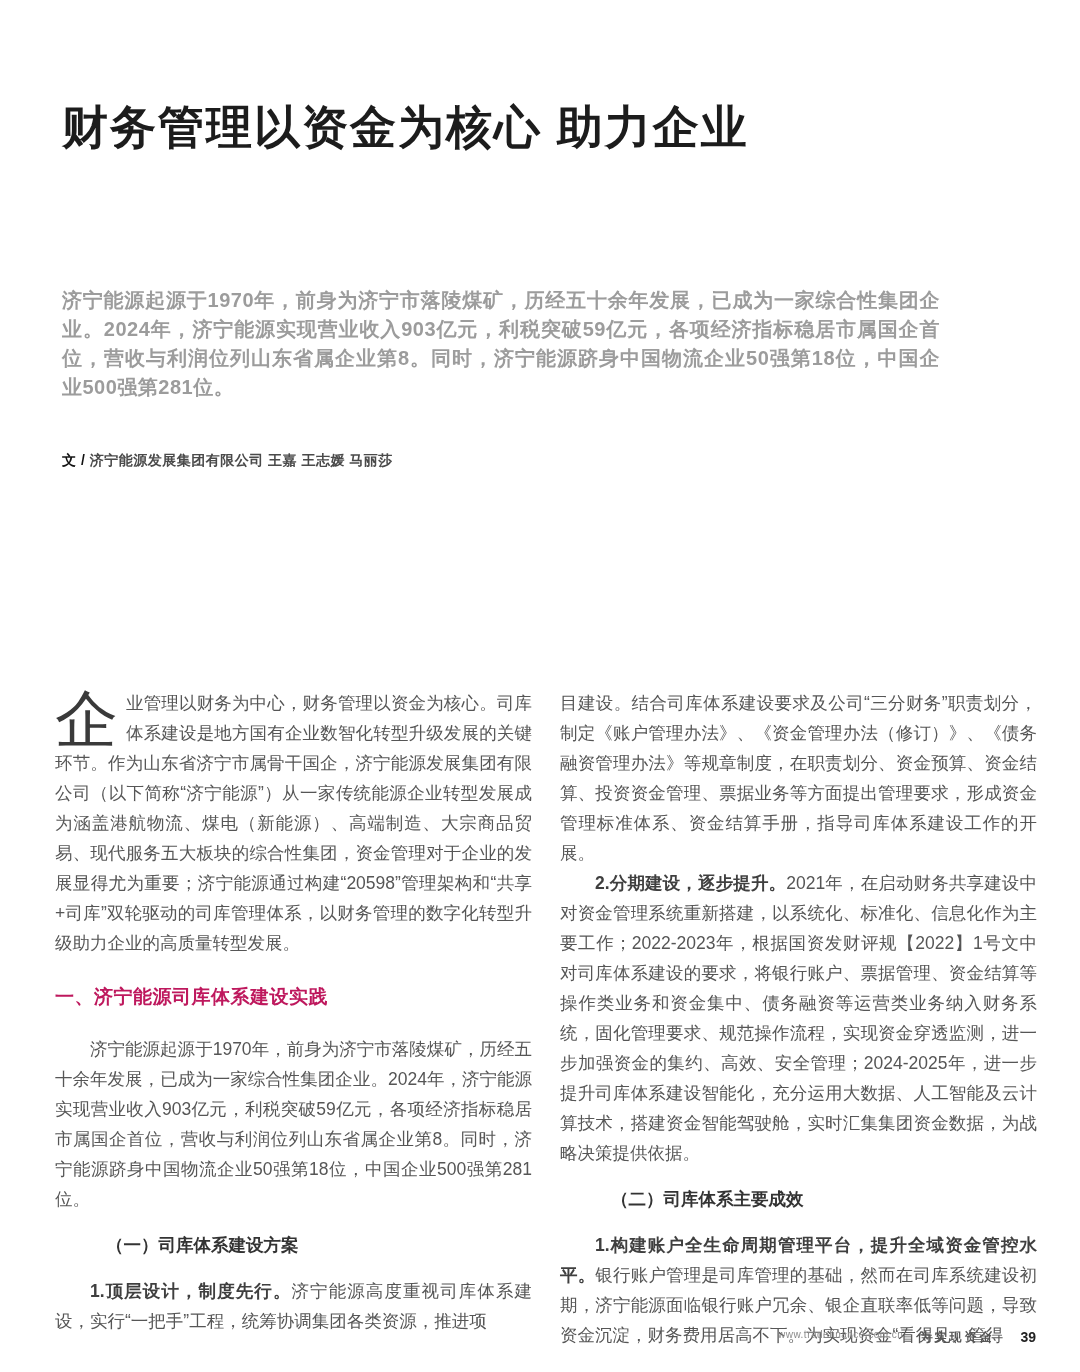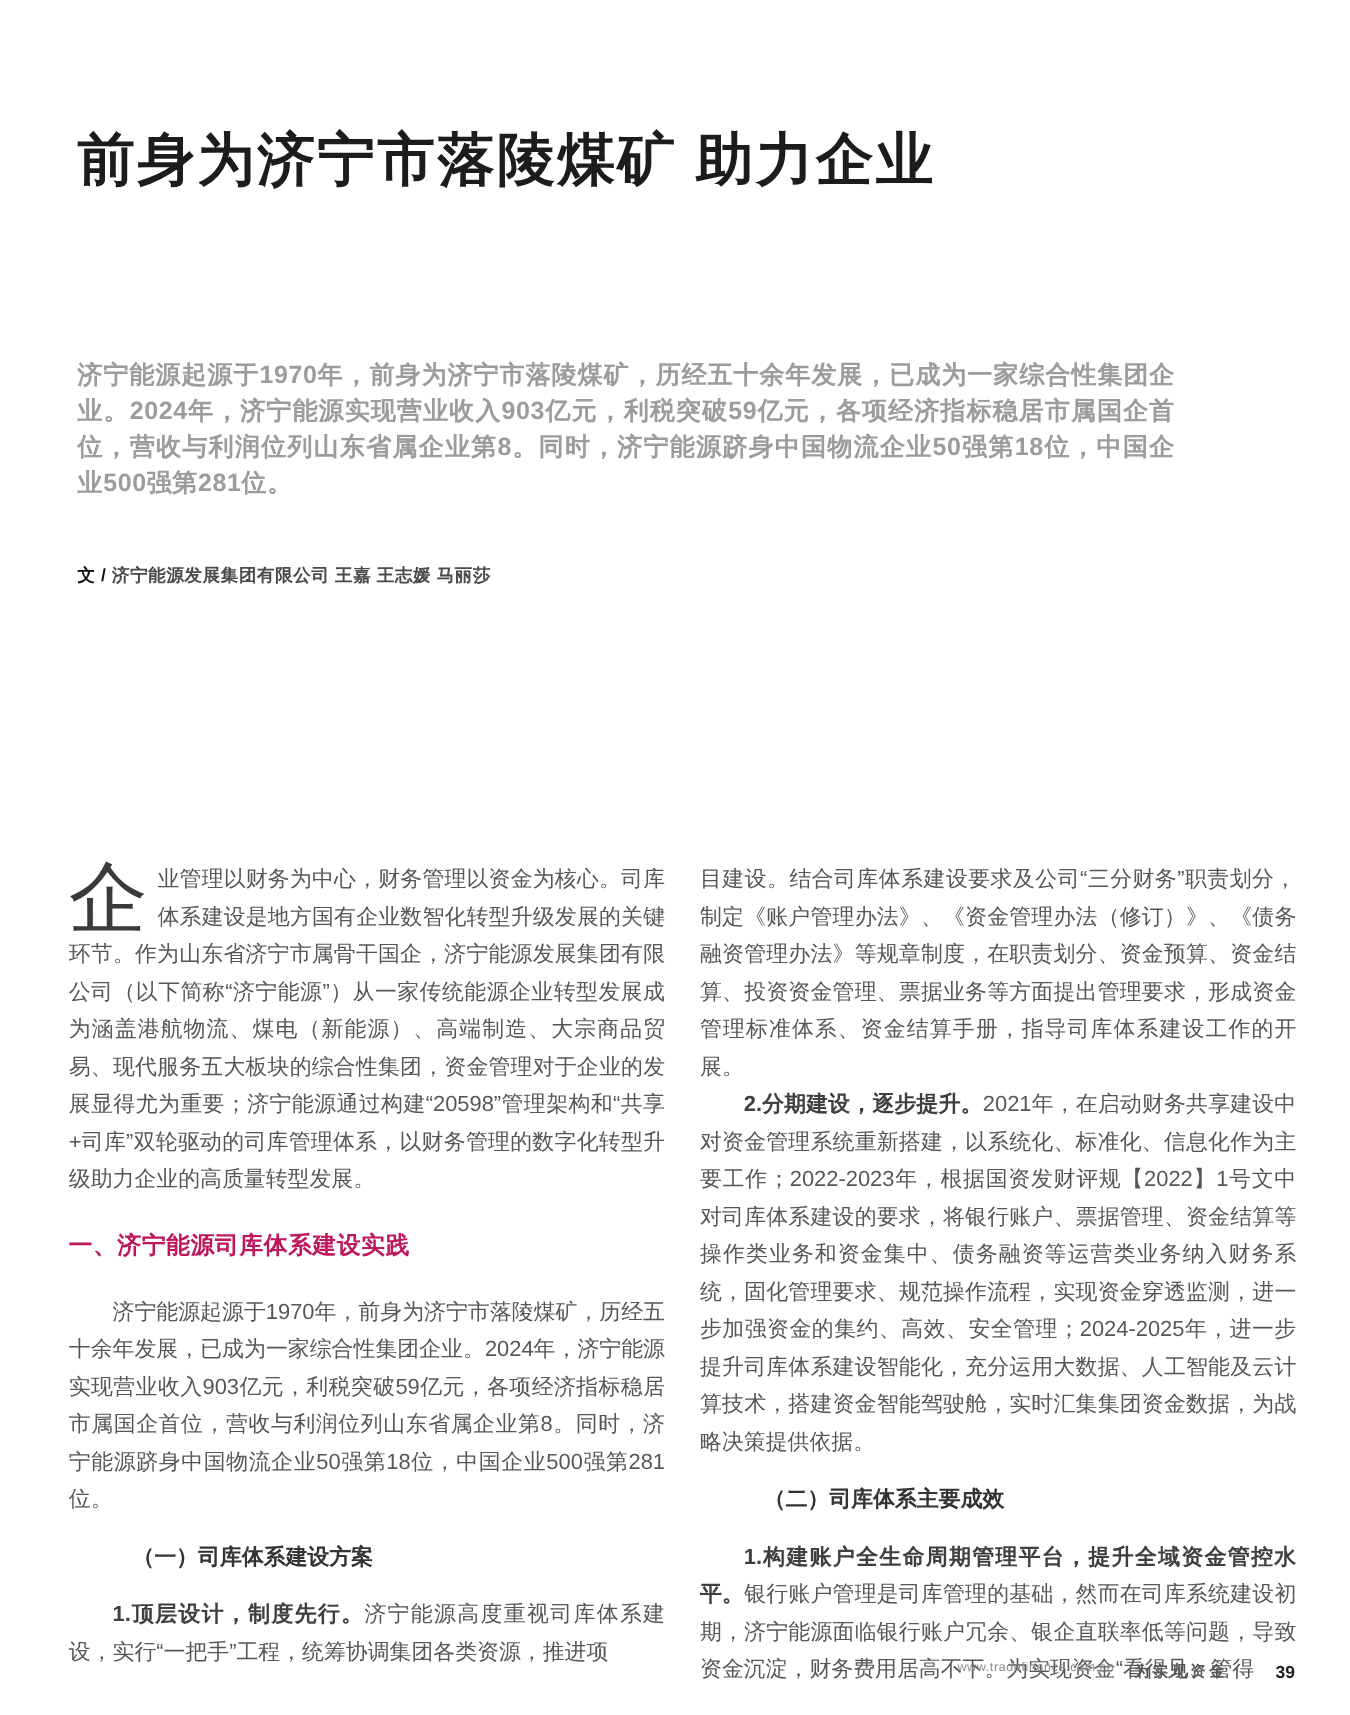--- a/index.html
+++ b/index.html
@@ -53,29 +53,29 @@
     font-size:17.5px; line-height:30px;
     font-weight:800; color:#333333;
   }
   .lead { font-weight:800; color:#3f3f3f; }
   .page-footer {
     position:absolute; right:44px; bottom:26px;
     display:flex; align-items:flex-start; gap:16px;
   }
   .footer-url { font-size:10px; color:#8a8a8a; letter-spacing:0.5px; }
   .footer-journal { font-size:12px; color:#555555; font-weight:700; letter-spacing:3px; }
-  .footer-page { font-size:14px; color:#222222; font-weight:800; margin-left:22px; }
+  .footer-page { font-size:14px; color:#222222; font-weight:800; margin-left:10px; }
 </style>
 </head>
 <body>
 
 <div class="page">
 
   <h1 class="title">
-    <span class="tline">前身为济宁市落陵煤矿 助力企业</span>
+    <span class="tline">财务管理以资金为核心 助力企业</span>
   </h1>
 
   <p class="abstract">济宁能源起源于1970年，前身为济宁市落陵煤矿，历经五十余年发展，已成为一家综合性集团企业。2024年，济宁能源实现营业收入903亿元，利税突破59亿元，各项经济指标稳居市属国企首位，营收与利润位列山东省属企业第8。同时，济宁能源跻身中国物流企业50强第18位，中国企业500强第281位。</p>
 
   <p class="byline">
     <span class="byline-prefix">文 / </span><span class="byline-authors">济宁能源发展集团有限公司 王嘉 王志媛 马丽莎</span>
   </p>
 
   <main class="body-columns">
 

